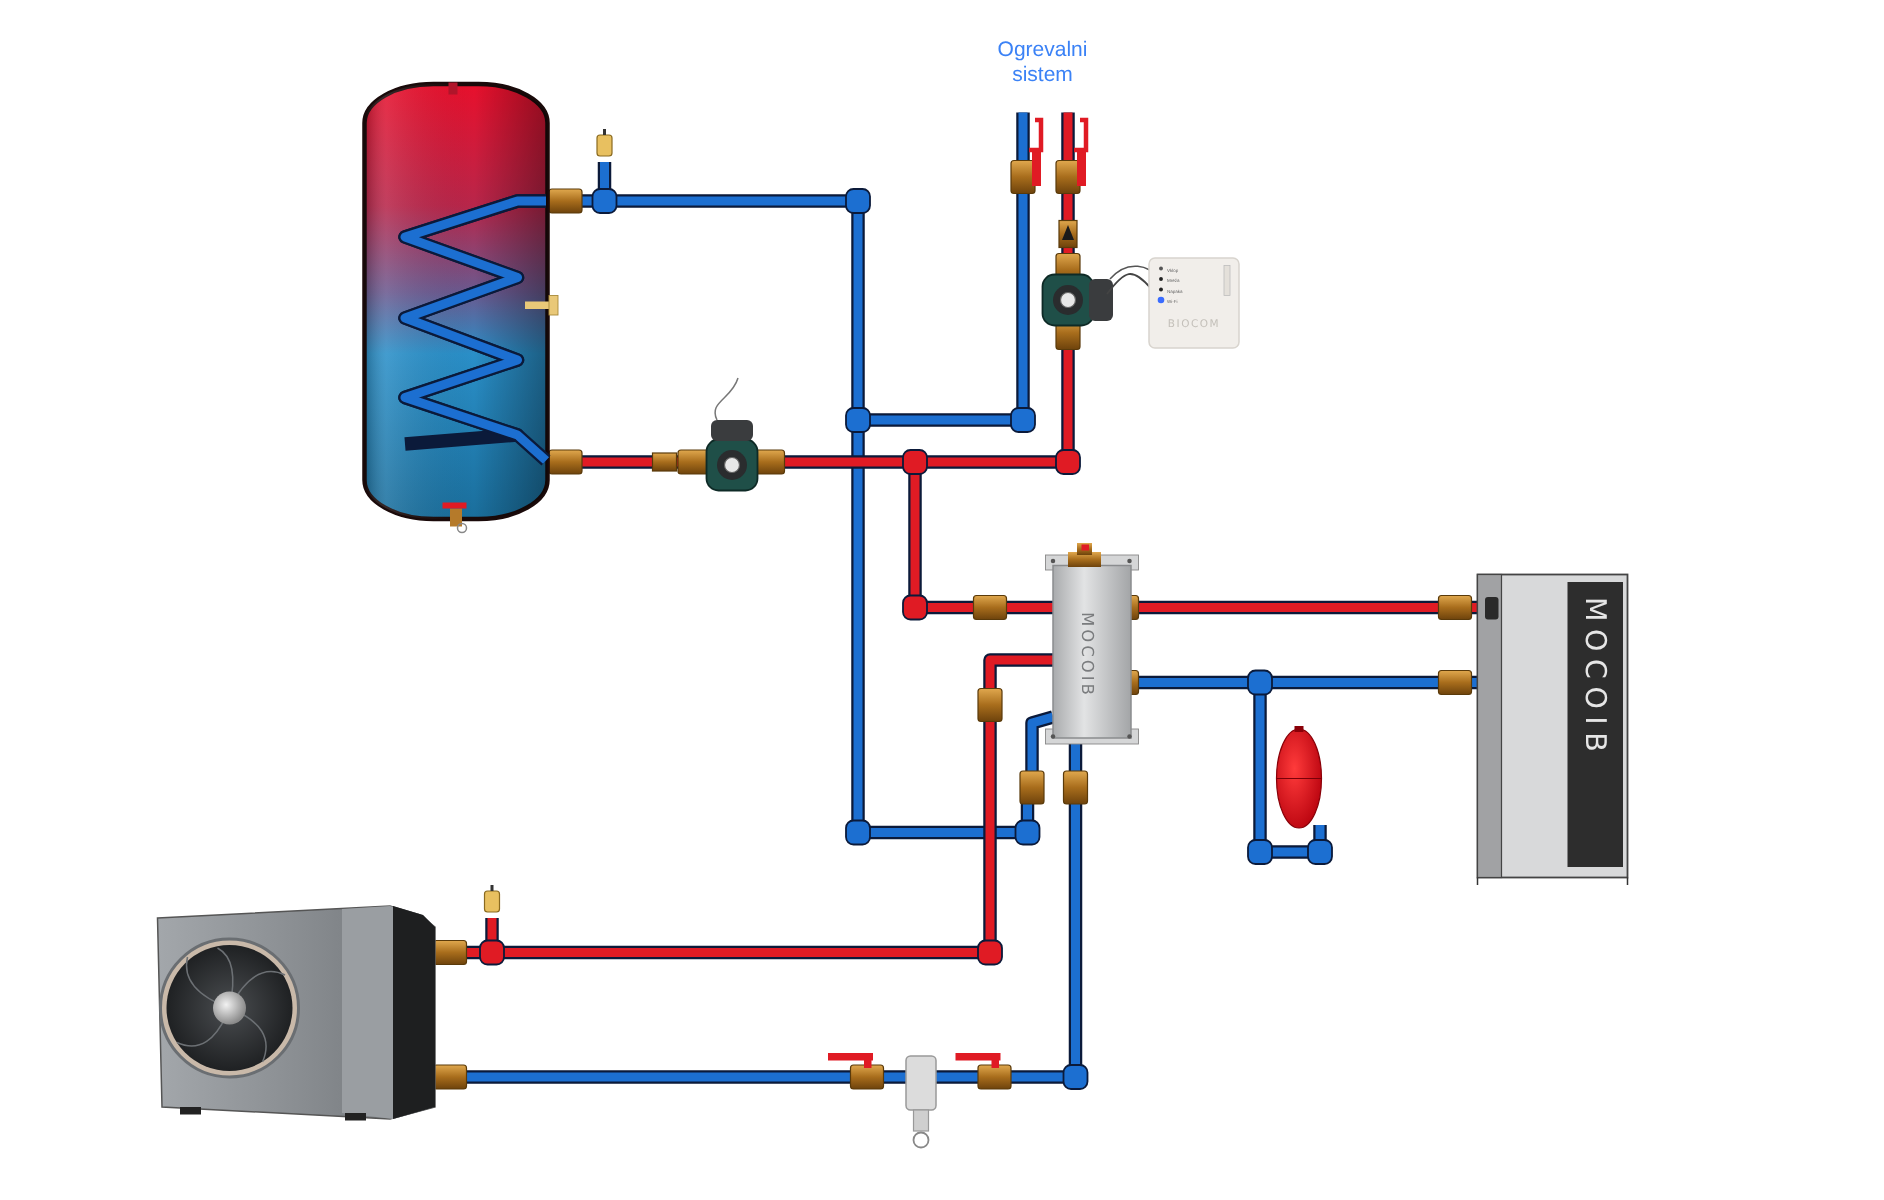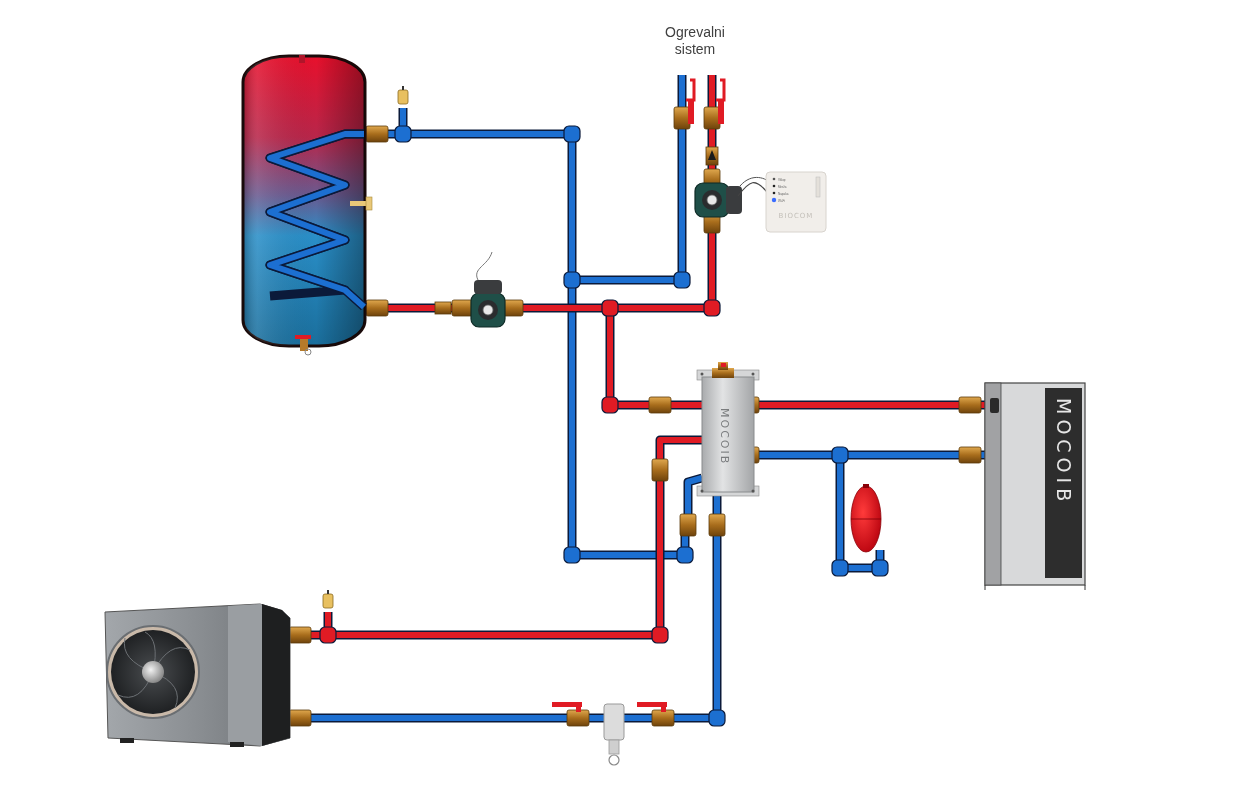--- a/index.html
+++ b/index.html
@@ -1,19 +1,19 @@
 <!DOCTYPE html>
 <html><head>
 <meta charset="utf-8">
 <style>
   html, body { margin: 0; padding: 0; background: #ffffff; }
   body { width: 1256px; height: 800px; position: relative; overflow: hidden;
          font-family: "Liberation Sans", sans-serif; }
   #canvas { position: absolute; left: 0; top: 0; }
-  .label { position: absolute; text-align: center; color: #404040;
+  .label { position: absolute; text-align: center; color: #3b82f6;
            font-family: "Liberation Sans", sans-serif; font-size: 14px; line-height: 17px; }
   .brand-text { font-family: "DejaVu Sans", sans-serif; }
 </style>
 </head>
 <body>
 
 <svg id="canvas" width="1256" height="800" viewBox="0 0 1256 800">
   <defs>
     <linearGradient id="tankGrad" x1="0" y1="0" x2="0" y2="1">
       <stop offset="0" stop-color="#e8102c"></stop>

